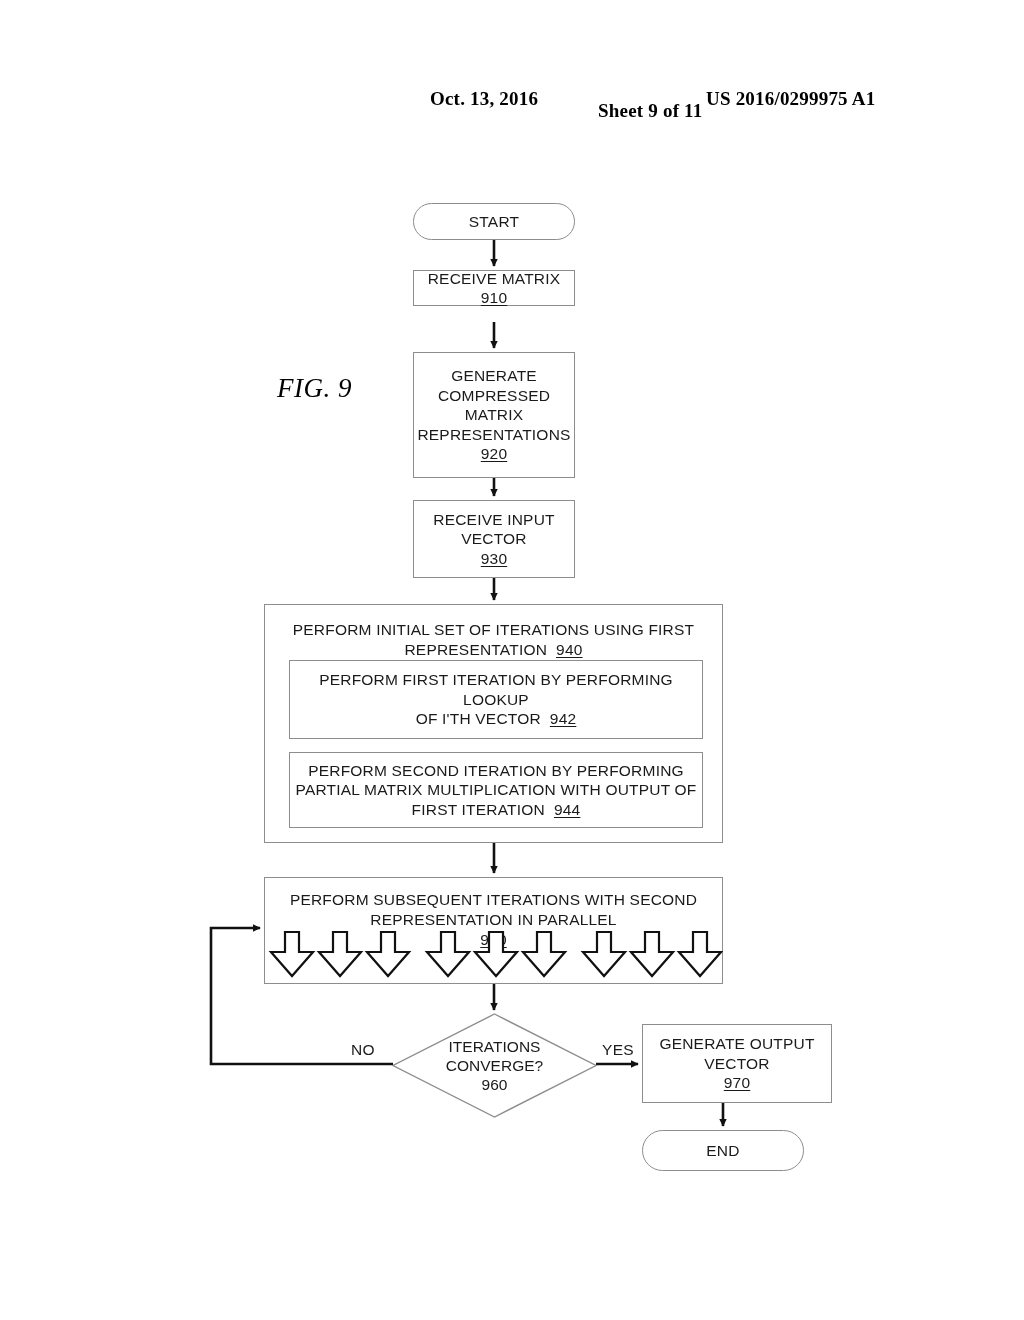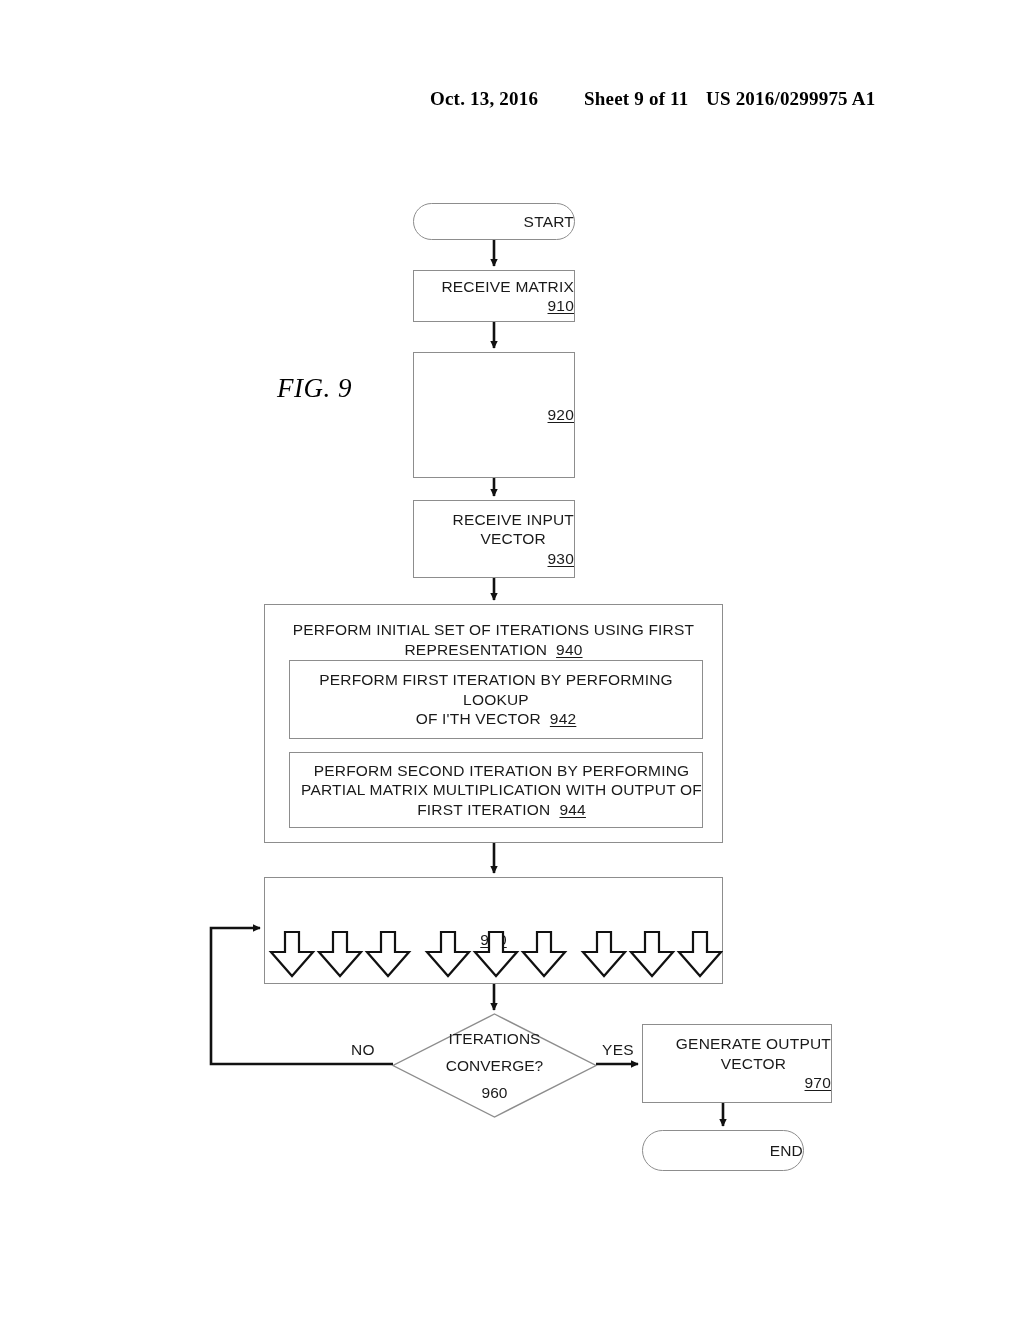--- a/index.html
+++ b/index.html
@@ -26,21 +26,21 @@
     height: 30px;
     font-family: "Liberation Serif", serif;
     font-weight: bold;
     font-size: 19px;
     letter-spacing: 0.2px;
     white-space: nowrap;
   }
   .pub-header .seg { position: absolute; top: 0; }
   .hdr-title { left: 125px; }
   .hdr-date  { left: 430px; }
-  .hdr-sheet { left: 584px; }
+  .hdr-sheet { left: 598px; margin-top: 12px; }
   .hdr-num   { left: 706px; }
 
   
   .fig-label {
     position: absolute;
     left: 277px;
     top: 373px;
     font-family: "Liberation Serif", serif;
     font-style: italic;
     font-size: 27px;
@@ -48,21 +48,21 @@
   }
 
   
   .node {
     position: absolute;
     box-sizing: border-box;
     border: 1.2px solid #8d8d8d;
     background: #ffffff;
     display: flex;
     flex-direction: column;
-    align-items: flex-end;
+    align-items: center;
     justify-content: center;
     text-align: center;
     font-size: 15.5px;
     line-height: 19.5px;
     letter-spacing: 0.2px;
     color: #1a1a1a;
   }
   .node.terminator {
     border-radius: 999px;
   }
@@ -151,26 +151,30 @@
     <line x1="723" y1="1103" x2="723" y2="1126" marker-end="url(#arrowhead)"></line>
 
     <path d="M393,1064 L211,1064 L211,928 L260,928" marker-end="url(#arrowhead)"></path>
   </g>
 </svg>
 
 <div class="node terminator" style="left:413px; top:203px; width:162px; height:37px;">
   <span class="label">START</span>
 </div>
 
-<div class="node" style="left:413px; top:270px; width:162px; height:52px;">
+<div class="node" style="left:413px; top:270px; width:162px; height:36px;">
   <span class="label">RECEIVE MATRIX</span>
   <span class="ref">910</span>
 </div>
 
 <div class="node" style="left:413px; top:352px; width:162px; height:126px;">
+  <span class="label">GENERATE
+COMPRESSED
+MATRIX
+REPRESENTATIONS</span>
   <span class="ref">920</span>
 </div>
 
 <div class="node" style="left:413px; top:500px; width:162px; height:78px;">
   <span class="label">RECEIVE INPUT
 VECTOR</span>
   <span class="ref">930</span>
 </div>
 
 <div class="container-box" style="left:264px; top:604px; width:459px; height:239px;">
@@ -189,20 +193,24 @@
 
 <div class="node" style="left:289px; top:752px; width:414px; height:76px;">
   <div>
     <span class="label">PERFORM SECOND ITERATION BY PERFORMING
 PARTIAL MATRIX MULTIPLICATION WITH OUTPUT OF
 FIRST ITERATION</span><span>&nbsp;&nbsp;</span><span class="inline-ref">944</span>
   </div>
 </div>
 
 <div class="container-box" style="left:264px; top:877px; width:459px; height:107px;">
+  <div class="container-title" style="top:6px;">
+    <span>PERFORM SUBSEQUENT ITERATIONS WITH SECOND
+REPRESENTATION IN PARALLEL</span>
+  </div>
   <div class="container-title" style="top:46px;">
     <span class="inline-ref">950</span>
   </div>
 </div>
 
 <svg style="position:absolute; left:264px; top:930px; width:459px; height:60px;" viewBox="0 0 459 60">
   <g fill="#ffffff" stroke="#111111" stroke-width="2.2" stroke-linejoin="miter">
 
     <path d="M21,2 L21,22 L7,22 L28,46 L49,22 L35,22 L35,2 z"></path>
     <path d="M69,2 L69,22 L55,22 L76,46 L97,22 L83,22 L83,2 z"></path>
@@ -216,21 +224,21 @@
     <path d="M381,2 L381,22 L367,22 L388,46 L409,22 L395,22 L395,2 z"></path>
     <path d="M429,2 L429,22 L415,22 L436,46 L457,22 L443,22 L443,2 z"></path>
   </g>
 </svg>
 
 <svg style="position:absolute; left:391px; top:1012px; width:207px; height:107px;" viewBox="0 0 207 107">
   <polygon points="103.5,2 205,53.5 103.5,105 2,53.5" fill="#ffffff" stroke="#8d8d8d" stroke-width="1.4"></polygon>
 </svg>
 <div style="position:absolute; left:391px; top:1012px; width:207px; height:107px;
             display:flex; flex-direction:column; align-items:center; justify-content:center;
-            text-align:center; font-size:15.5px; line-height:27px; color:#1a1a1a;">
+            text-align:center; font-size:15.5px; line-height:19px; color:#1a1a1a;">
   <span class="label" style="white-space:pre-line;">ITERATIONS
 CONVERGE?</span>
   <span class="ref" style="text-underline-offset:2px;">960</span>
 </div>
 
 <div class="edge-label" style="left:351px; top:1041px;">NO</div>
 <div class="edge-label" style="left:602px; top:1041px;">YES</div>
 
 <div class="node" style="left:642px; top:1024px; width:190px; height:79px;">
   <span class="label">GENERATE OUTPUT

